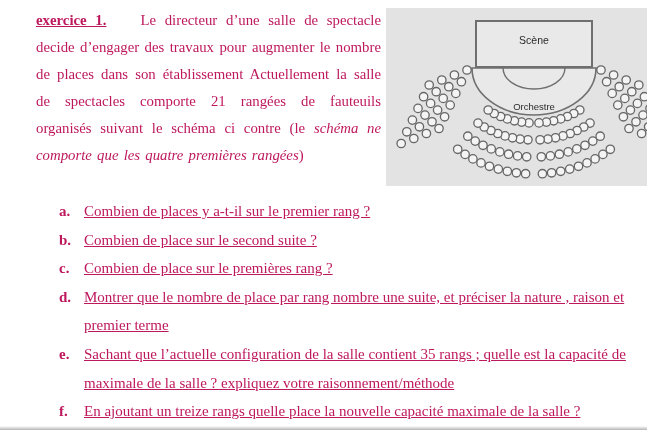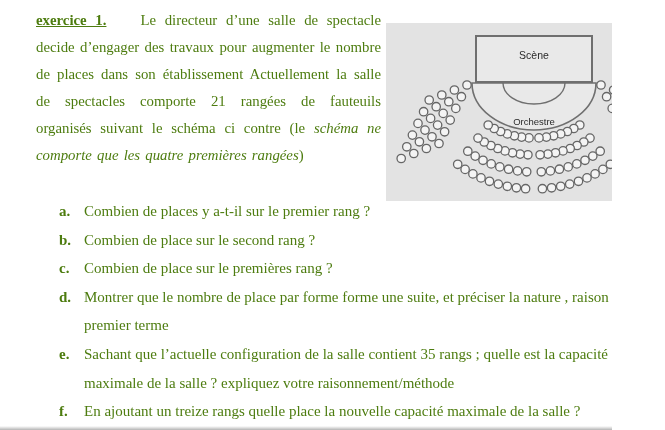--- a/index.html
+++ b/index.html
@@ -1,42 +1,42 @@
 <!DOCTYPE html>
 <html style="--diagram-bg: #e3e3e3; --shape-fill: #e9e9e9; --shape-stroke: #6f6f6f;"><head>
 <meta charset="utf-8">
 <style>
   html,body{margin:0;padding:0;background:#fff;}
   .page{
     position:relative;width:612px;height:430px;background:#fff;overflow:hidden;
-    font-family:"Liberation Serif", serif;color:#4d7c0f;
+    font-family:"Liberation Serif", serif;color:#be185d;padding-left:35px;
   }
   
   .intro{
     position:absolute;left:36px;top:7px;width:345px;margin:0;
     font-size:14.8px;line-height:27px;text-align:justify;word-spacing:1.5px;
   }
   .intro .heading{font-weight:bold;text-decoration:underline;}
   .intro .tab{display:inline-block;width:34px;}
   .intro .it{font-style:italic;}
   
   .diagram{
-    position:absolute;left:386px;top:23px;width:277px;height:178px;
+    position:absolute;left:386px;top:8px;width:277px;height:178px;
     background:var(--diagram-bg,#e3e3e3);
   }
   .diagram svg{display:block;}
   .diagram text{font-family:"Liberation Sans", sans-serif;fill:#2a2a2a;}
   
   .questions{
     position:absolute;left:59px;top:197px;width:588px;
     font-size:15px;line-height:28.6px;
   }
   .q-item{display:flex;}
   .q-marker{font-weight:bold;flex:0 0 25px;width:25px;}
-  .q-text{flex:1;}
+  .q-text{flex:1;text-decoration:underline;}
   
   .bottom-edge{
     position:absolute;left:0;bottom:0;width:100%;height:4px;
     background:linear-gradient(to bottom, rgba(120,120,120,0), rgba(105,105,105,0.5));
   }
 </style>
 </head>
 <body>
 
 <div class="page">
@@ -169,29 +169,29 @@
     </svg>
   </div>
 
   <div class="questions">
     <div class="q-item">
       <span class="q-marker">a.</span>
       <span class="q-text">Combien de places y a-t-il sur le premier rang ?</span>
     </div>
     <div class="q-item">
       <span class="q-marker">b.</span>
-      <span class="q-text">Combien de place sur le second rang ?</span>
+      <span class="q-text">Combien de place sur le second suite ?</span>
     </div>
     <div class="q-item">
       <span class="q-marker">c.</span>
       <span class="q-text">Combien de place sur le premières rang ?</span>
     </div>
     <div class="q-item">
       <span class="q-marker">d.</span>
-      <span class="q-text">Montrer que le nombre de place par forme forme une suite, et préciser la nature , raison et premier terme</span>
+      <span class="q-text">Montrer que le nombre de place par rang nombre une suite, et préciser la nature , raison et premier terme</span>
     </div>
     <div class="q-item">
       <span class="q-marker">e.</span>
       <span class="q-text">Sachant que l’actuelle configuration de la salle contient 35 rangs ; quelle est la capacité de maximale de la salle ? expliquez votre raisonnement/méthode</span>
     </div>
     <div class="q-item">
       <span class="q-marker">f.</span>
       <span class="q-text">En ajoutant un treize rangs quelle place la nouvelle capacité maximale de la salle ?</span>
     </div>
   </div>

